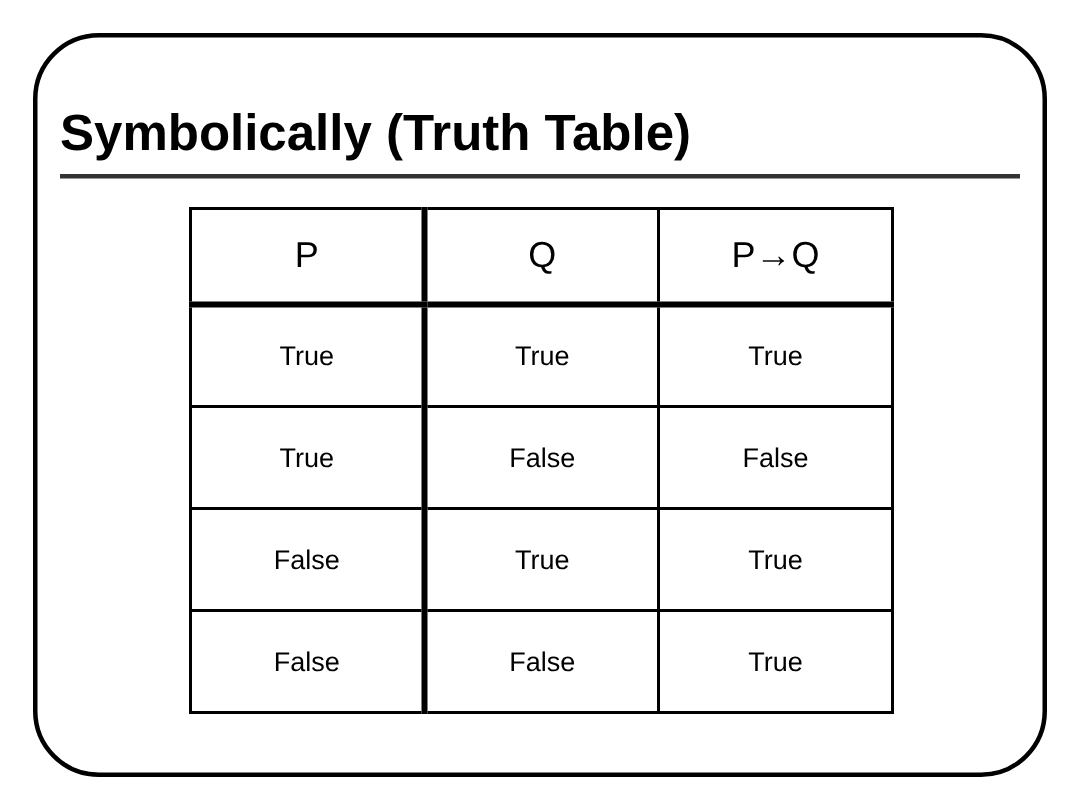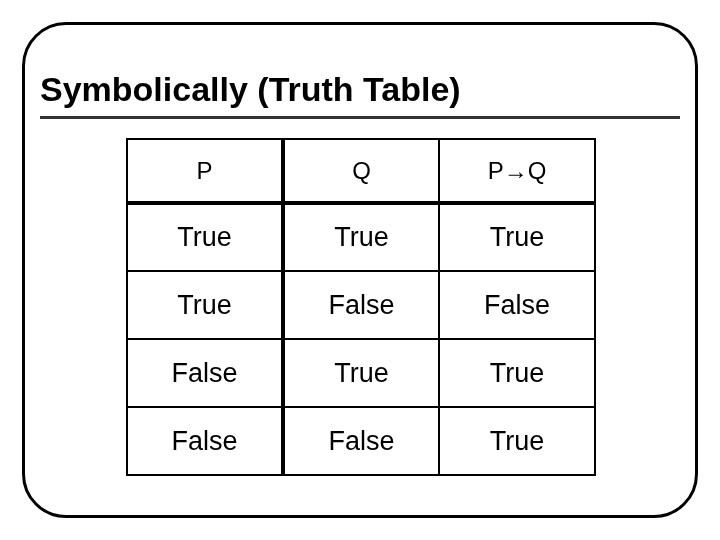--- a/index.html
+++ b/index.html
@@ -48,21 +48,21 @@
     font-weight: 400;
     color: #000;
   }
   .ttable th {
     width: 156px; height: 64px;
     font-size: 24px;
     border-bottom: 4px solid #000;
   }
   .ttable td {
     width: 156px; height: 68px;
-    font-size: 27px;
+    font-size: 18px;
   }
   .ttable th:nth-child(2), .ttable td:nth-child(2) { border-left: 4px solid #000; }
 </style>
 </head>
 <body>
 
 <div class="slide">
   <div class="frame"></div>
 
   <div class="title">Symbolically (Truth Table)</div>

